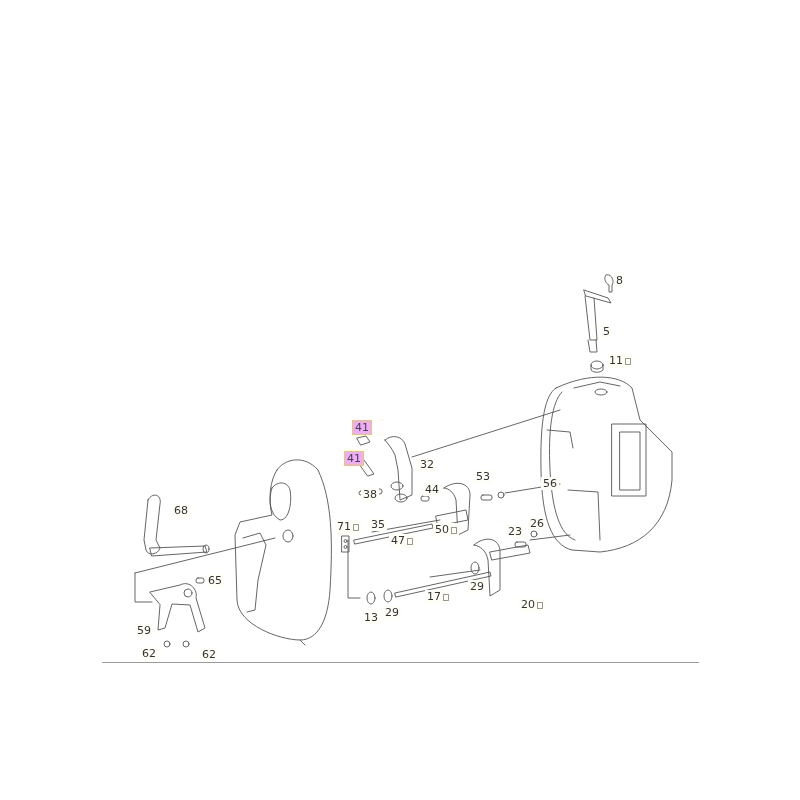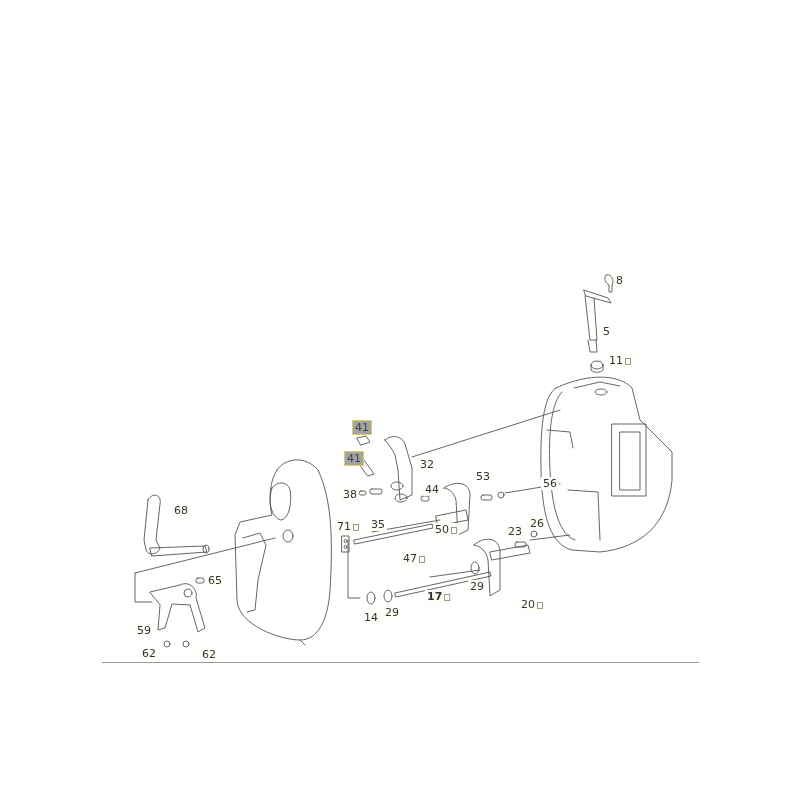--- a/index.html
+++ b/index.html
@@ -1,19 +1,19 @@
 <!DOCTYPE html>
 <html><head>
 <meta charset="utf-8">
 <style>
   html, body { margin: 0; padding: 0; background: #ffffff; }
   body { width: 800px; height: 800px; position: relative; overflow: hidden; font-family: "DejaVu Sans", sans-serif; }
   #diagram { position: absolute; left: 0; top: 0; width: 800px; height: 800px; }
   .callout { position: absolute; font-size: 11px; color: #333; line-height: 13px; padding: 0 2px; background: #fffef6; white-space: nowrap; cursor: pointer; }
-  .callout.hl { background: #a3a3a3; border: 1px solid #e3cd5c; color: #444; }
+  .callout.hl { background: #f0abfc; border: 1px solid #e3cd5c; color: #444; }
   .sym { font-size: 9px; margin-left: 1px; }
   .baseline { position: absolute; left: 102px; top: 662px; width: 597px; height: 1px; background: #9a9a9a; }
 </style>
 </head>
 <body>
 
 <div id="diagram">
   <svg width="800" height="800" viewBox="0 0 800 800" fill="none" stroke="#555" stroke-width="0.9" stroke-linecap="round" stroke-linejoin="round">
 
     <g>
@@ -123,34 +123,34 @@
   
   <div id="callouts">
       <div class="callout" style="left: 614px; top: 274px;"><span>8</span></div>
       <div class="callout" style="left: 601px; top: 325px;"><span>5</span></div>
       <div class="callout" style="left: 607px; top: 354px; text-align: right;"><span>11</span><span class="sym">◻</span></div>
       <div class="callout hl" style="left: 352px; top: 420px;"><span>41</span></div>
       <div class="callout hl" style="left: 344px; top: 451px;"><span>41</span></div>
       <div class="callout" style="left: 418px; top: 458px;"><span>32</span></div>
       <div class="callout" style="left: 474px; top: 470px;"><span>53</span></div>
       <div class="callout" style="left: 496px; top: 477px; margin-left: 45px;"><span>56</span></div>
-      <div class="callout" style="left: 341px; top: 488px;"><span>38</span></div>
+      <div class="callout" style="left: 361px; top: 488px;"><span>38</span></div>
       <div class="callout" style="left: 423px; top: 483px;"><span>44</span></div>
       <div class="callout" style="left: 369px; top: 518px;"><span>35</span></div>
       <div class="callout" style="left: 506px; top: 525px;"><span>23</span></div>
       <div class="callout" style="left: 528px; top: 517px;"><span>26</span></div>
       <div class="callout" style="left: 335px; top: 520px;"><span>71</span><span class="sym">◻</span></div>
       <div class="callout" style="left: 433px; top: 523px;"><span>50</span><span class="sym">◻</span></div>
       <div class="callout" style="left: 172px; top: 504px;"><span>68</span></div>
-      <div class="callout" style="left: 389px; top: 552px; margin-left: 12px;"><span>47</span><span class="sym">◻</span></div>
+      <div class="callout" style="left: 389px; top: 534px;"><span>47</span><span class="sym">◻</span></div>
       <div class="callout" style="left: 206px; top: 574px;"><span>65</span></div>
       <div class="callout" style="left: 468px; top: 580px;"><span>29</span></div>
-      <div class="callout" style="left: 425px; top: 590px; font-weight: bold;"><span>17</span><span class="sym">◻</span></div>
+      <div class="callout" style="left: 425px; top: 590px;"><span>17</span><span class="sym">◻</span></div>
       <div class="callout" style="left: 490px; top: 598px; margin-left: 29px;"><span>20</span><span class="sym">◻</span></div>
       <div class="callout" style="left: 383px; top: 606px;"><span>29</span></div>
-      <div class="callout" style="left: 362px; top: 611px;"><span>14</span></div>
+      <div class="callout" style="left: 362px; top: 611px;"><span>13</span></div>
       <div class="callout" style="left: 135px; top: 624px; text-align: center;"><span>59</span></div>
       <div class="callout" style="left: 140px; top: 647px;"><span>62</span></div>
       <div class="callout" style="left: 200px; top: 648px;"><span>62</span></div>
     </div>
 
   <div class="baseline"></div>
 </div>
 
 </body></html>

